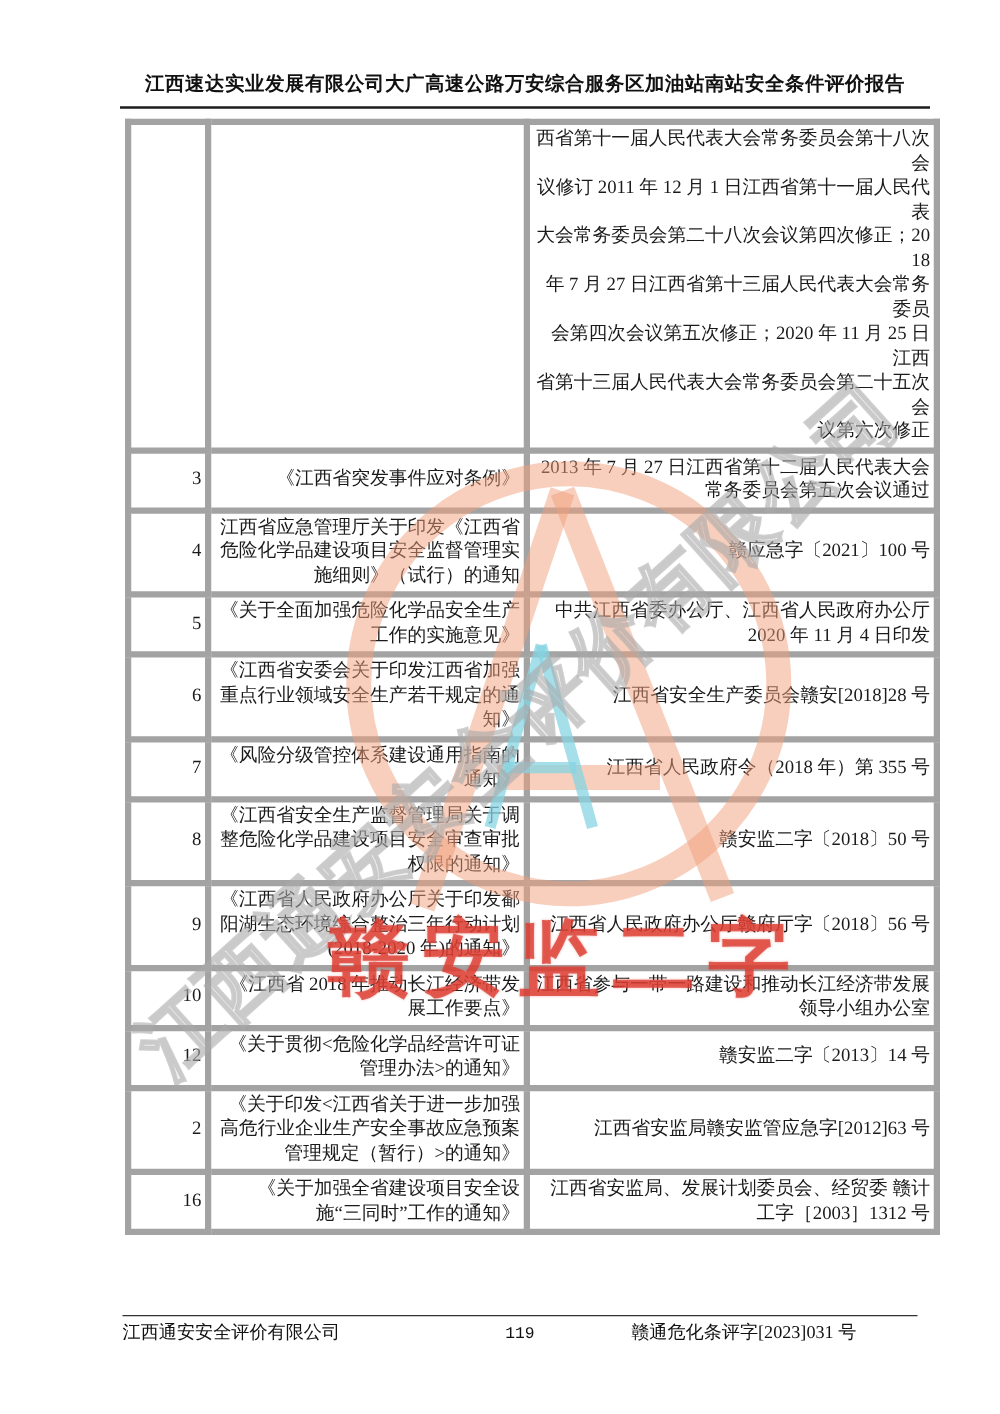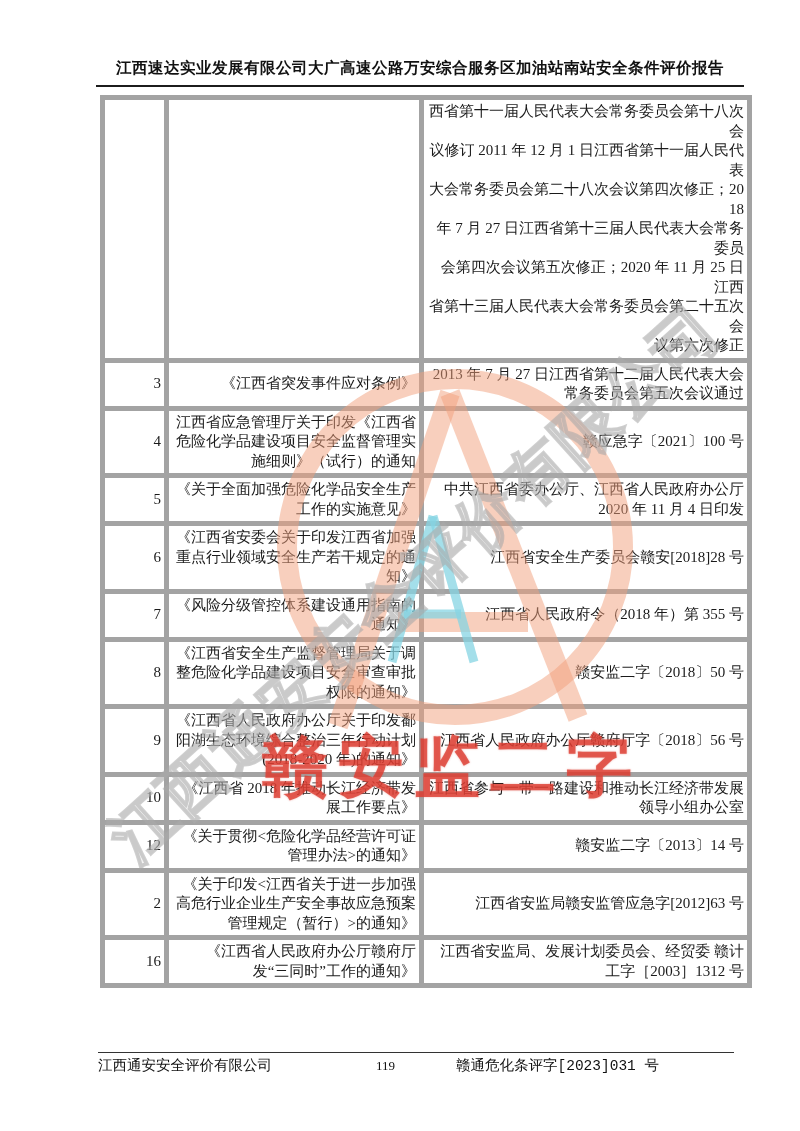--- a/index.html
+++ b/index.html
@@ -67,22 +67,22 @@
   .footer-rule{
     position:absolute;left:98px;top:1052px;width:636px;height:0;
     border-top:1.5px solid #333;
   }
   .doc-footer{
     position:absolute;left:98px;top:1056px;width:636px;
     display:flex;align-items:baseline;
     font-size:14.5px;color:#111;
   }
   .footer-company{flex:1;text-align:left;}
-  .footer-page{width:80px;font-size:13px;font-family:Liberation Serif, serif;}
-  .footer-doc{flex:1;text-align:left;font-family:Liberation Mono, monospace;}
+  .footer-page{width:80px;text-align:center;font-size:13px;font-family:Liberation Mono, monospace;}
+  .footer-doc{flex:1;text-align:center;}
 </style>
 </head>
 <body>
 
 <div class="page">
 
   <div class="doc-header">江西速达实业发展有限公司大广高速公路万安综合服务区加油站南站安全条件评价报告</div>
   <div class="header-rule"></div>
 
   <table class="law-table">
@@ -144,21 +144,21 @@
       <td class="c-name">《关于贯彻&lt;危险化学品经营许可证管理办法&gt;的通知》</td>
       <td class="c-info">赣安监二字〔2013〕14 号</td>
     </tr>
         <tr>
       <td class="c-num">2</td>
       <td class="c-name">《关于印发&lt;江西省关于进一步加强高危行业企业生产安全事故应急预案管理规定（暂行）&gt;的通知》</td>
       <td class="c-info">江西省安监局赣安监管应急字[2012]63 号</td>
     </tr>
         <tr>
       <td class="c-num">16</td>
-      <td class="c-name">《江西省人民政府办公厅赣府厅发“三同时”工作的通知》</td>
+      <td class="c-name">《关于加强全省建设项目安全设施“三同时”工作的通知》</td>
       <td class="c-info">江西省安监局、发展计划委员会、经贸委 赣计工字［2003］1312 号</td>
     </tr>
       </tbody>
   </table>
 
   <div class="wm-layer">
     <svg class="wm-svg" width="800" height="1131" viewBox="0 0 800 1131">
       <g fill="none" stroke="#f2a07c" stroke-opacity="0.5" stroke-width="20">
         <circle cx="455" cy="547" r="168"></circle>
         <path d="M 450 393 L 338 726"></path>

